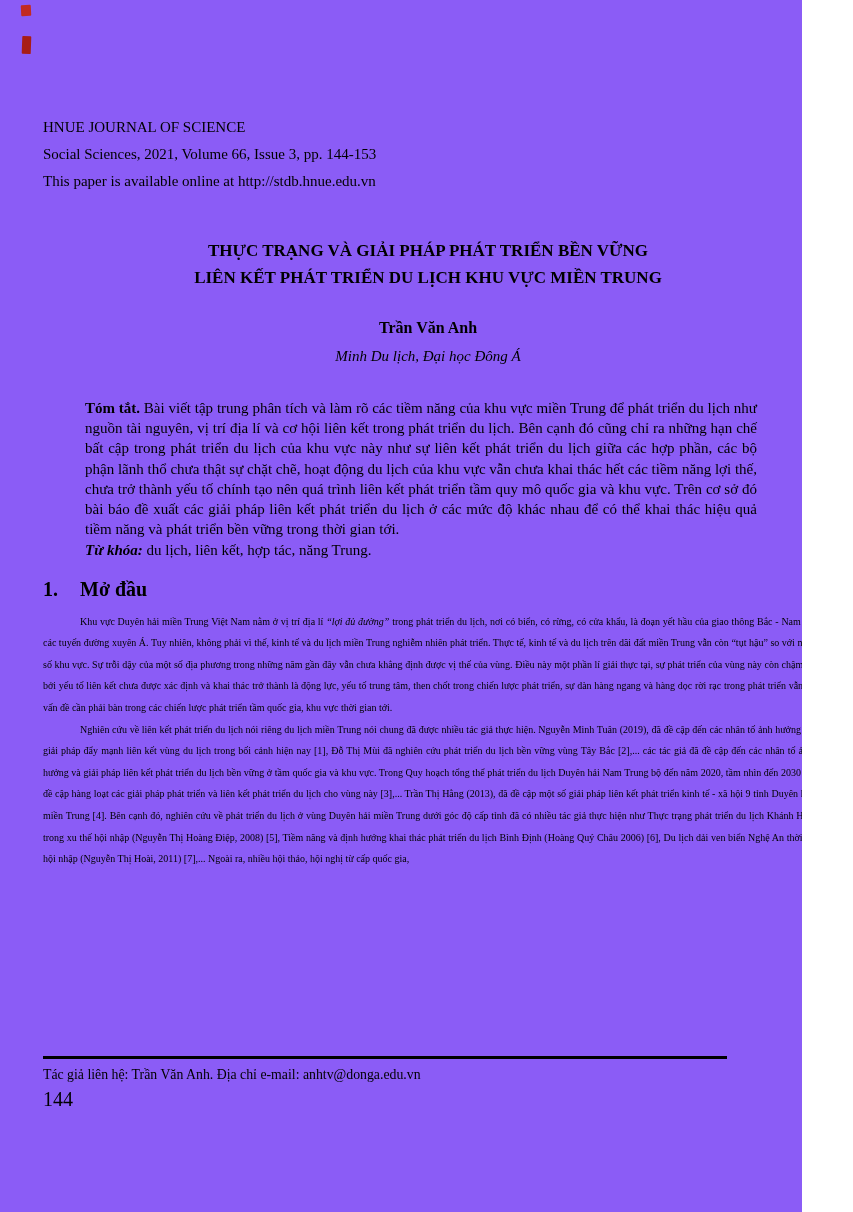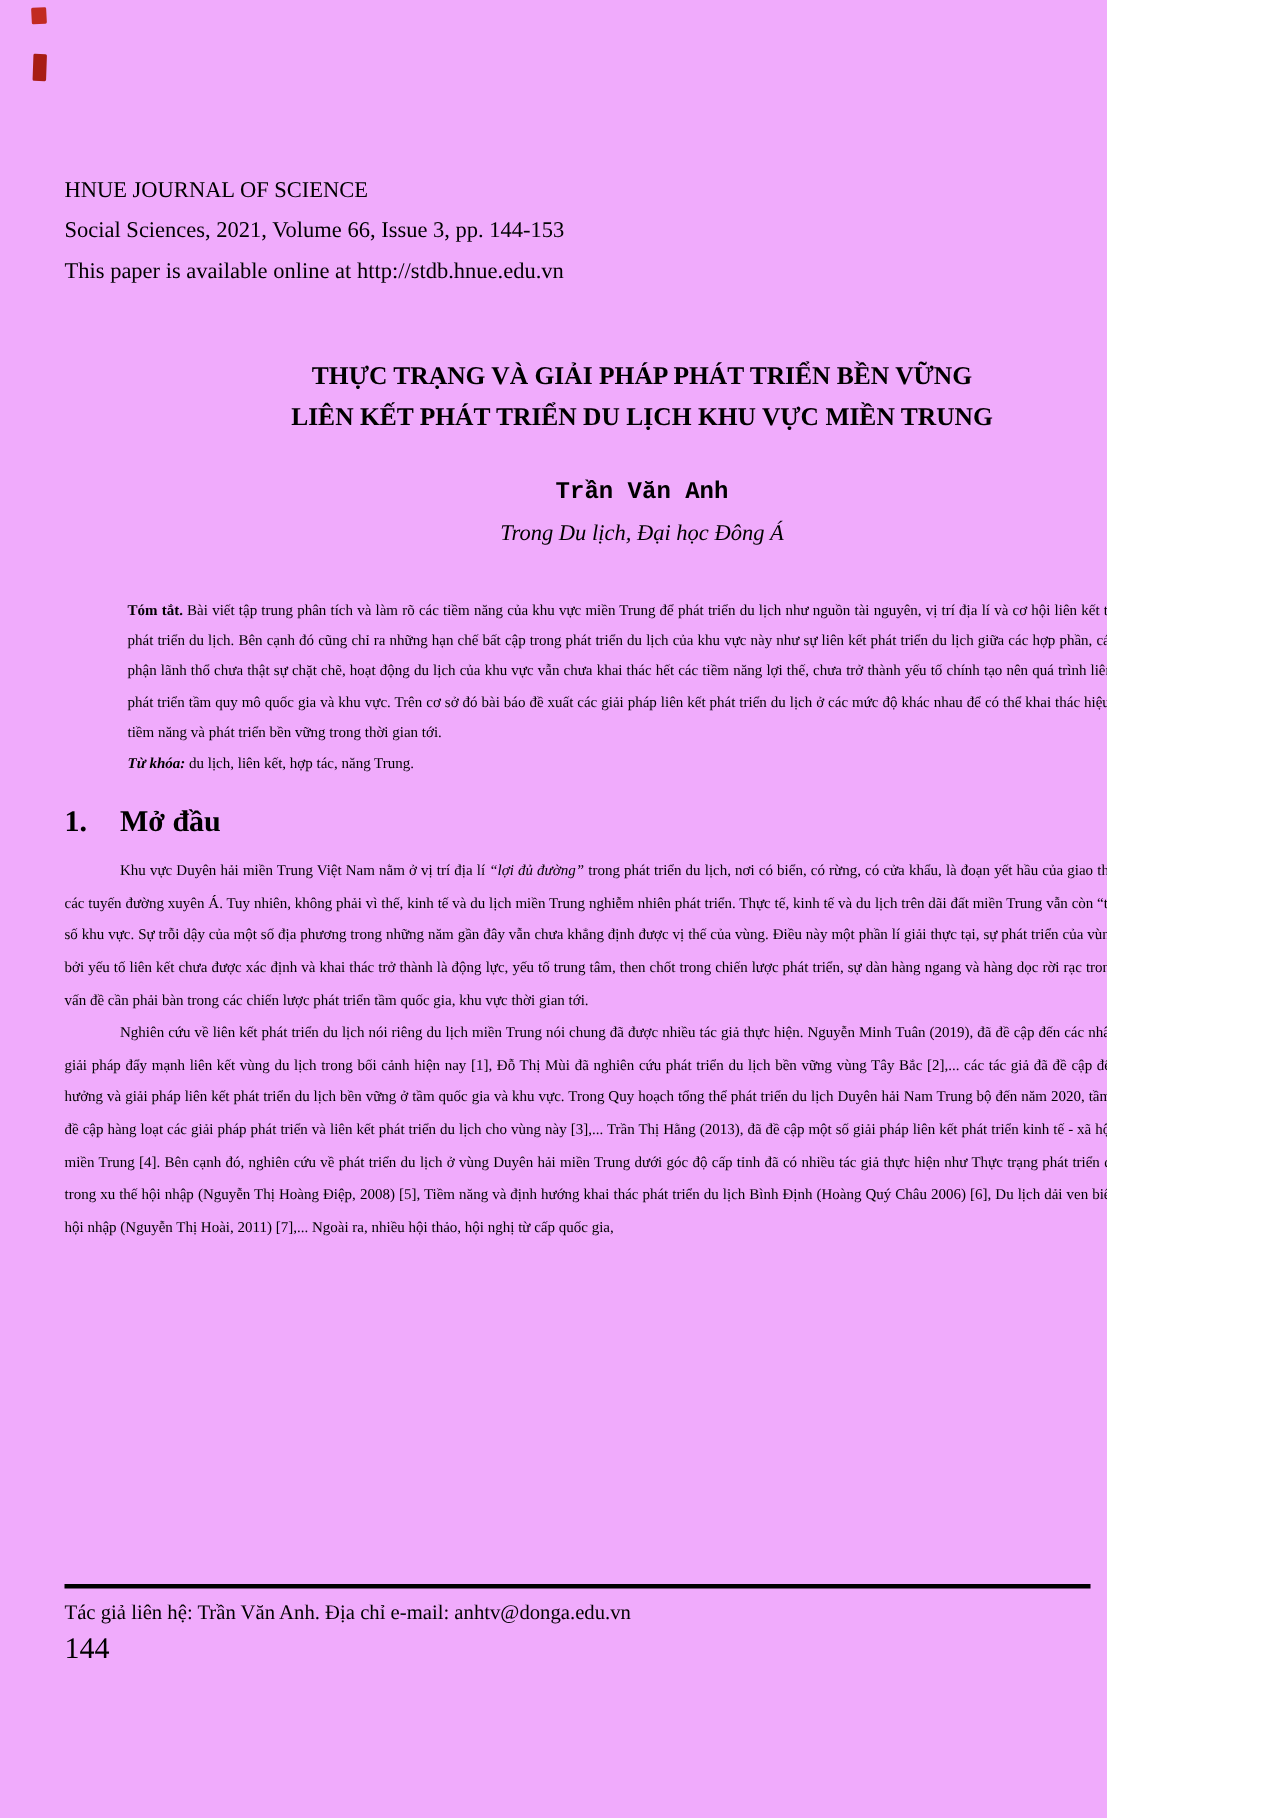--- a/index.html
+++ b/index.html
@@ -1,40 +1,40 @@
 <!DOCTYPE html>
 <html><head>
 <meta charset="utf-8">
 <style>
   html, body { margin: 0; padding: 0; background: #ffffff; }
   .page {
     position: relative;
-    width: 738px;
+    width: 802px;
     height: 1212px;
-    background: #f0abfc;
+    background: #8b5cf6;
     color: #000000;
     font-family: "Liberation Serif", "DejaVu Serif", serif;
     overflow: hidden;
   }
   .content { position: absolute; left: 43px; top: 0; width: 770px; }
 
   .red-mark { position: absolute; border-radius: 1px; }
   .mark1 { left: 21px; top: 5px; width: 10px; height: 11px; background: #c22a22; transform: rotate(-3deg); }
   .mark2 { left: 22px; top: 36px; width: 9px; height: 18px; background: #a81d15; transform: rotate(2deg); }
 
   header { margin: 0; padding-top: 114px; font-size: 15px; line-height: 27px; }
   .header-row { display: flex; justify-content: space-between; }
 
   h1 { margin: 42px 0 0 0; padding: 0; text-align: center; font-size: 17px; line-height: 27px; font-weight: bold; }
   h1 .tline { display: block; }
 
-  .author { margin-top: 27px; text-align: center; font-weight: bold; font-size: 16px; line-height: 20px; font-family: Liberation Mono, monospace; }
+  .author { margin-top: 27px; text-align: center; font-weight: bold; font-size: 16px; line-height: 20px; }
   .affiliation { margin-top: 8px; text-align: center; font-style: italic; font-size: 15px; line-height: 20px; }
 
-  .abstract { margin: 32px 56px 0 42px; font-size: 10px; line-height: 20.2px; }
+  .abstract { margin: 32px 56px 0 42px; font-size: 15px; line-height: 20.2px; }
   .abstract p { margin: 0; text-align: justify; }
   .abstract .keywords { margin-top: 1px; text-align: left; }
 
   h2 { display: flex; margin: 15px 0 0 0; padding: 0; font-size: 20px; line-height: 26px; font-weight: bold; }
   h2 .secnum { display: inline-block; width: 37px; }
 
   .body-p { margin: 9px 0 0 0; font-size: 10px; line-height: 21.6px; text-align: justify; text-indent: 37px; }
   .body-p + .body-p { margin-top: 0; }
 
   .footnote { position: absolute; left: 0; top: 1056px; width: 770px; font-size: 13.8px; line-height: 20px; }
@@ -57,21 +57,21 @@
       <div>Social Sciences, 2021, Volume 66, Issue 3, pp. 144-153</div>
       <div>This paper is available online at http://stdb.hnue.edu.vn</div>
     </header>
 
     <h1>
       <span class="tline">THỰC TRẠNG VÀ GIẢI PHÁP PHÁT TRIỂN BỀN VỮNG</span>
       <span class="tline">LIÊN KẾT PHÁT TRIỂN DU LỊCH KHU VỰC MIỀN TRUNG</span>
     </h1>
 
     <div class="author">Trần Văn Anh</div>
-    <div class="affiliation">Trong Du lịch, Đại học Đông Á</div>
+    <div class="affiliation">Minh Du lịch, Đại học Đông Á</div>
 
     <div class="abstract">
       <p><b>Tóm tắt.</b><span> Bài viết tập trung phân tích và làm rõ các tiềm năng của khu vực miền Trung để phát triển du lịch như nguồn tài nguyên, vị trí địa lí và cơ hội liên kết trong phát triển du lịch. Bên cạnh đó cũng chỉ ra những hạn chế bất cập trong phát triển du lịch của khu vực này như sự liên kết phát triển du lịch giữa các hợp phần, các bộ phận lãnh thổ chưa thật sự chặt chẽ, hoạt động du lịch của khu vực vẫn chưa khai thác hết các tiềm năng lợi thế, chưa trở thành yếu tố chính tạo nên quá trình liên kết phát triển tầm quy mô quốc gia và khu vực. Trên cơ sở đó bài báo đề xuất các giải pháp liên kết phát triển du lịch ở các mức độ khác nhau để có thể khai thác hiệu quả tiềm năng và phát triển bền vững trong thời gian tới.</span></p>
       <p class="keywords"><b><i>Từ khóa:</i></b><span> du lịch, liên kết, hợp tác, năng Trung.</span></p>
     </div>
 
     <h2>
       <span class="secnum">1.</span>
       <span>Mở đầu</span>
     </h2>

